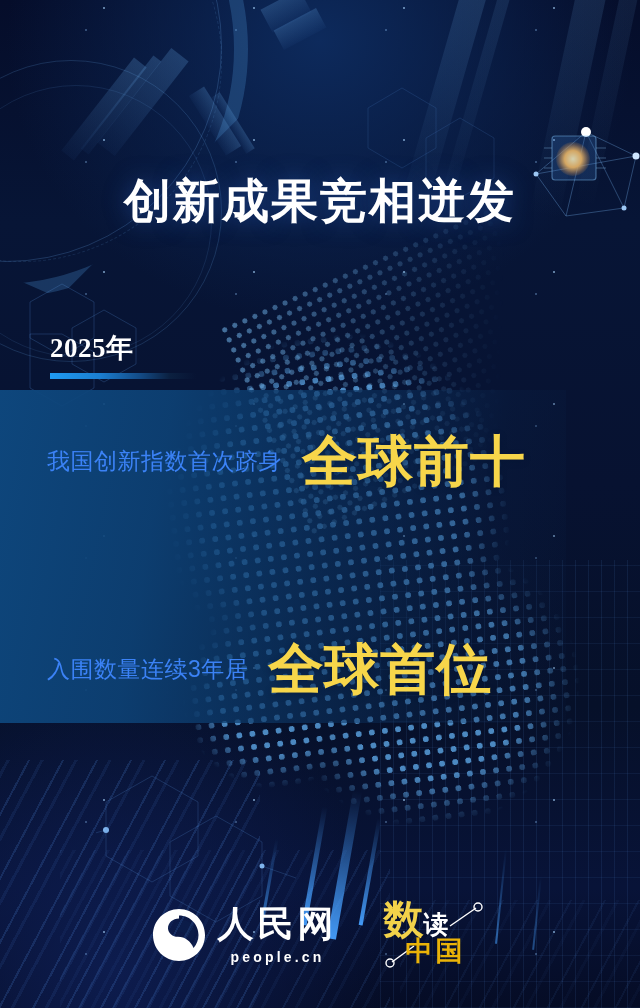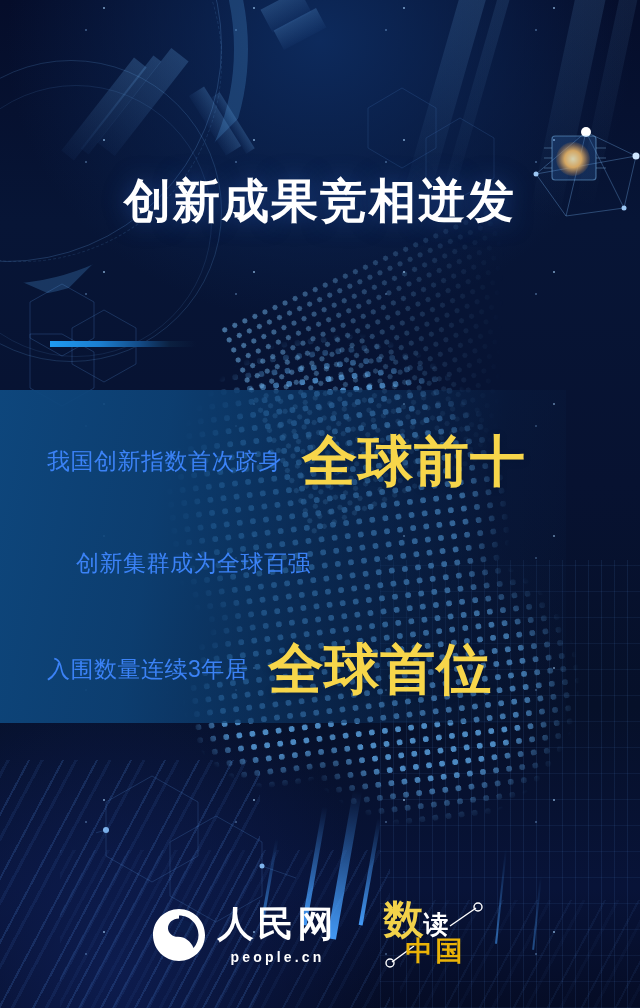--- a/index.html
+++ b/index.html
@@ -355,33 +355,33 @@
   <div class="bright-streak" style="left:268px; top:838px; width:3px; height:86px; transform:rotate(10deg); opacity:.7;"></div>
   <div class="bright-streak" style="left:500px; top:848px; width:2px; height:96px; transform:rotate(6deg); opacity:.6;"></div>
   <div class="bright-streak" style="left:536px; top:876px; width:2px; height:74px; transform:rotate(6deg); opacity:.45;"></div>
 
   <div class="halftone"></div>
   <div class="halftone2"></div>
 
   <div class="poster-title">创新成果竞相迸发</div>
 
   <div class="year-block">
+    <div class="year-label">2025年</div>
     <div class="year-bar"></div>
   </div>
 
   <div class="panel"></div>
   <div class="panel-rows">
 
     <div class="row row-1">
       <span class="txt-plain">我国创新指数首次跻身</span>
       <span class="txt-hl">全球前十</span>
     </div>
 
     <div class="row row-2">
-      <span class="txt-plain">创新集群成为全球百强</span>
     </div>
 
     <div class="row row-3">
       <span class="txt-plain">入围数量连续3年居</span>
       <span class="txt-hl">全球首位</span>
     </div>
 
   </div>
 
   <div class="footer">

